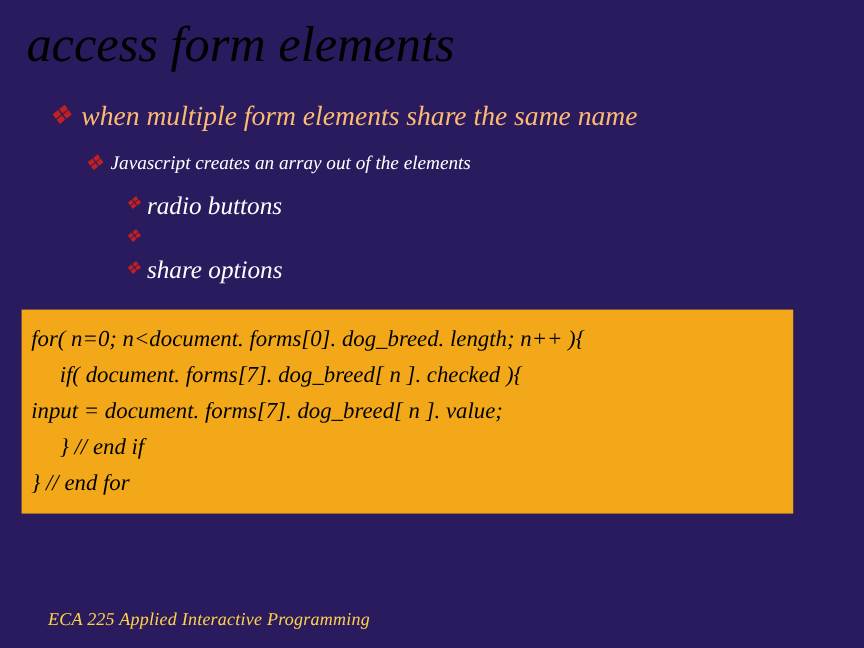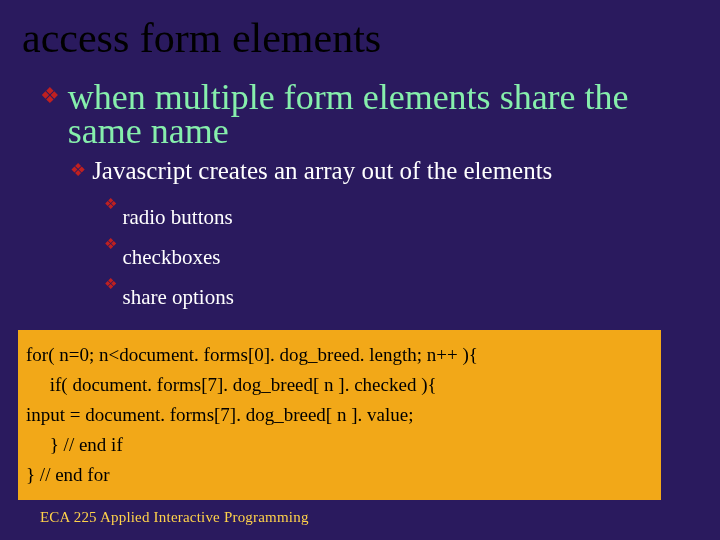--- a/index.html
+++ b/index.html
@@ -8,52 +8,53 @@
     background: #2a1a5e;
     font-family: "Times New Roman", Times, serif;
     color: #000;
     position: relative;
   }
   .slide {
     width: 699px;
     height: 540px;
     position: relative;
     padding: 14px 32px 0 22px;
+    font-style: italic;
   }
   .title {
     font-size: 42px;
     color: #000;
     font-weight: normal;
     margin-bottom: 18px;
     letter-spacing: 0px;
   }
   .lvl1 {
     display: flex;
     align-items: flex-start;
     margin-left: 18px;
     margin-bottom: 8px;
   }
   .lvl1 .bullet { color: #c02020; font-size: 22px; margin-right: 8px; line-height: 32px; }
-  .lvl1 .text { color: #86efac; font-size: 36px; line-height: 34px; }
+  .lvl1 .text { color: #fdba74; font-size: 23px; line-height: 34px; }
   .lvl2 {
     display: flex;
     align-items: flex-start;
     margin-left: 48px;
     margin-bottom: 6px;
   }
   .lvl2 .bullet { color: #c02020; font-size: 18px; margin-right: 6px; line-height: 28px; }
-  .lvl2 .text { color: #fff; font-size: 25px; line-height: 30px; text-align: center; }
+  .lvl2 .text { color: #fff; font-size: 16px; line-height: 30px; text-align: center; }
   .lvl3 {
     display: flex;
     align-items: flex-start;
     margin-left: 82px;
     margin-bottom: 2px;
   }
   .lvl3 .bullet { color: #c02020; font-size: 15px; margin-right: 5px; line-height: 24px; }
-  .lvl3 .text { color: #fff; font-size: 21px; line-height: 26px; margin-top: 12px; }
+  .lvl3 .text { color: #fff; font-size: 21px; line-height: 26px; }
   .codebox {
     background: #f2a818;
     margin: 20px 6px 0 -4px;
     padding: 10px 6px 10px 8px;
     color: #000;
     font-size: 19px;
     line-height: 30px;
     font-family: "Times New Roman", Times, serif;
   }
   .codebox .line { white-space: pre; }
@@ -82,21 +83,20 @@
     <span class="bullet">❖</span>
     <span class="text">Javascript creates an array out of the elements</span>
   </div>
 
   <div class="lvl3">
     <span class="bullet">❖</span>
     <span class="text">radio buttons</span>
   </div>
   <div class="lvl3">
     <span class="bullet">❖</span>
-    <span class="text">checkboxes</span>
   </div>
   <div class="lvl3">
     <span class="bullet">❖</span>
     <span class="text">share options</span>
   </div>
 
   <div class="codebox">
     <div class="line">for( n=0; n&lt;document. forms[0]. dog_breed. length; n++ ){</div>
     <div class="line">     if( document. forms[7]. dog_breed[ n ]. checked ){</div>
     <div class="line">input = document. forms[7]. dog_breed[ n ]. value;</div>

